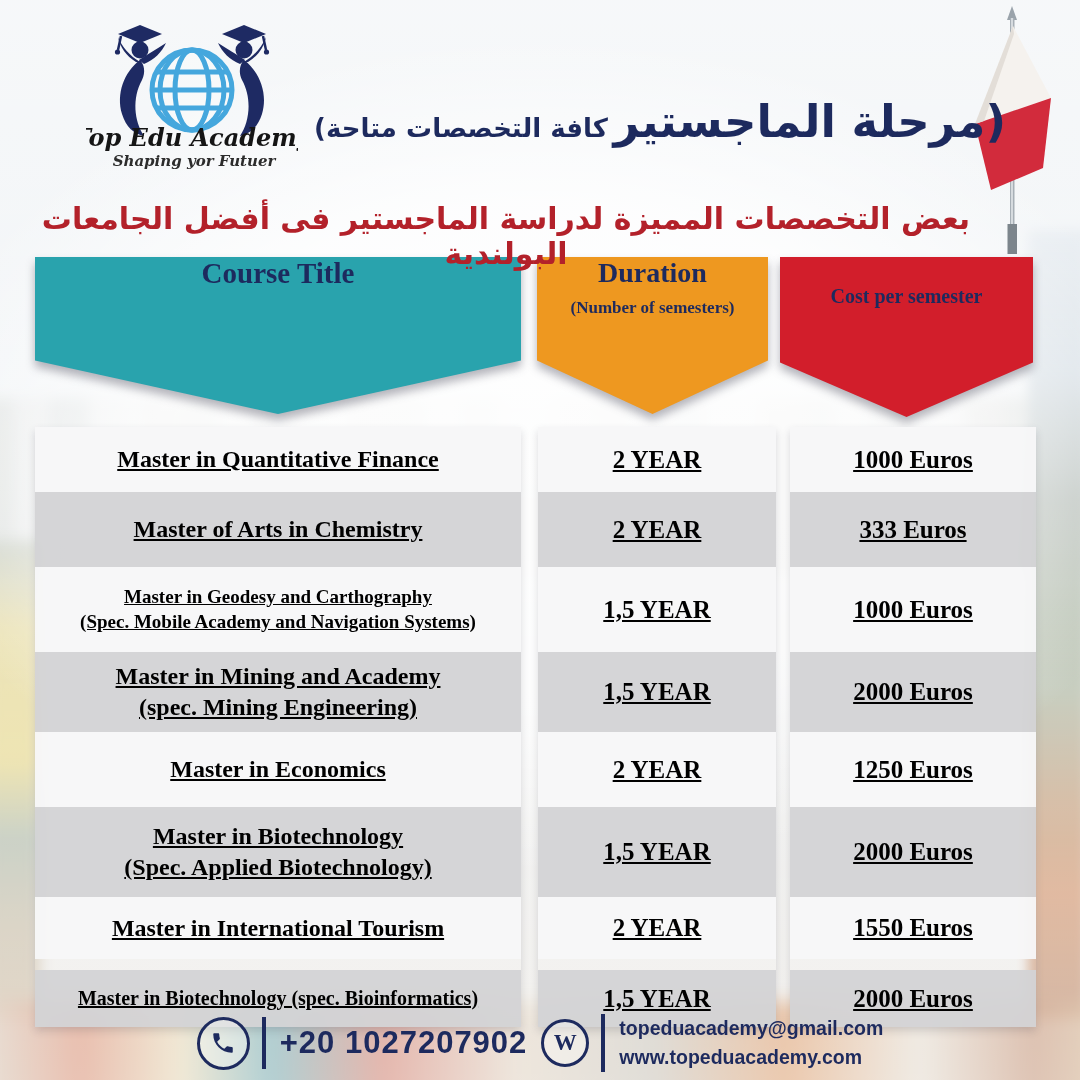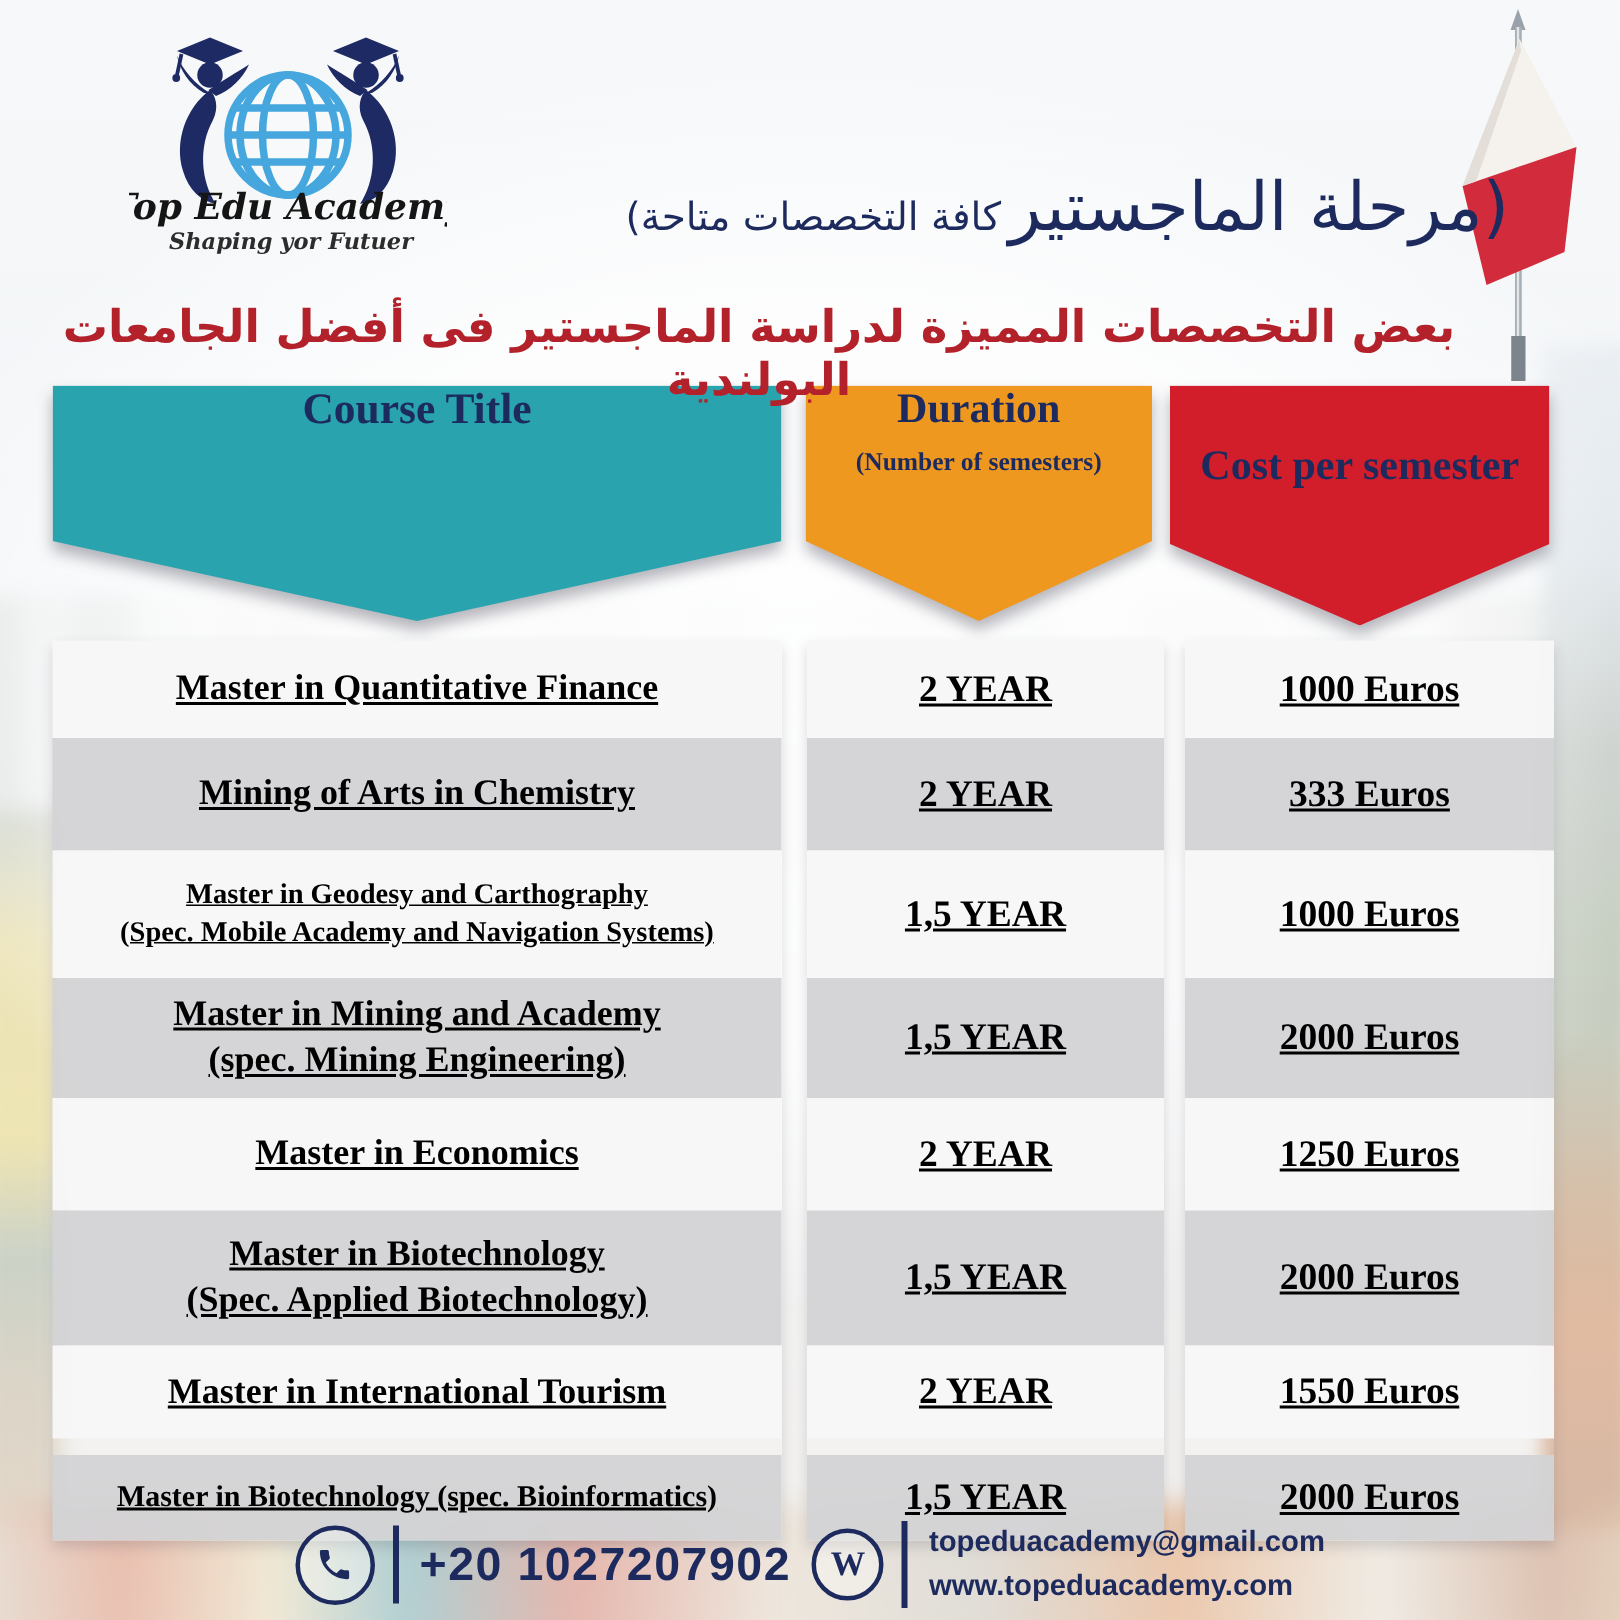--- a/index.html
+++ b/index.html
@@ -19,38 +19,38 @@
   .bg-right{left:1028px;top:230px;width:60px;height:790px;filter:blur(6px);opacity:.9;
     background:linear-gradient(180deg,#c2cfdb 0%,#9fb3c2 18%,#5e6f63 34%,#718465 48%,#8e9b7e 58%,#b3865a 72%,#c77b4a 84%,#a96b43 100%);}
   .bg-bottom{left:-20px;right:-20px;top:1002px;height:100px;filter:blur(9px);opacity:.8;
     background:linear-gradient(90deg,#cdbda6 0%,#d06a45 9%,#e3d0a2 18%,#44909a 26%,#c5553f 36%,#dccab4 48%,#b9b3a6 60%,#d5803f 72%,#e0d6c6 84%,#b3714b 94%,#c89d6e 100%);}
   .bg-wash{inset:0;background:
     radial-gradient(ellipse 640px 420px at 50% 42%, rgba(255,255,255,.92) 0%, rgba(255,255,255,.8) 60%, rgba(255,255,255,0) 100%),
     linear-gradient(180deg, rgba(255,255,255,.75) 0%, rgba(255,255,255,.55) 40%, rgba(255,255,255,.42) 78%, rgba(255,255,255,.5) 100%);}
   
   .logo{position:absolute;left:86px;top:22px;width:212px;height:152px;z-index:5;}
   
-  .title-ar{position:absolute;top:115px;right:74px;z-index:6;direction:rtl;white-space:nowrap;
-            color:#1d2a5e;font-family:"DejaVu Sans",sans-serif;font-weight:normal;line-height:1;margin-left:32px;}
+  .title-ar{position:absolute;top:99px;right:74px;z-index:6;direction:rtl;white-space:nowrap;
+            color:#1d2a5e;font-family:"DejaVu Sans",sans-serif;font-weight:bold;line-height:1;margin-left:32px;}
   .title-ar .big{font-size:45px;}
   .title-ar .small{font-size:26px;}
   .subtitle-ar{position:absolute;top:201px;left:0;width:1012px;text-align:center;z-index:6;direction:rtl;
             color:#b3212a;font-family:"DejaVu Sans",sans-serif;font-weight:bold;font-size:30px;}
   
   .flag{position:absolute;left:972px;top:6px;width:88px;height:254px;z-index:2;}
   
   .banner{position:absolute;top:257px;z-index:3;filter:drop-shadow(0 6px 5px rgba(40,40,60,.35));}
   .banner-inner{width:100%;height:100%;clip-path:polygon(0 0,100% 0,100% 66%,50% 100%,0 66%);
       display:flex;flex-direction:column;align-items:center;color:#1d2a5e;text-align:center;}
   .banner.teal  {left:35px; width:486px;height:157px;}
   .banner.orange{left:537px;width:231px;height:157px;}
   .banner.red   {left:780px;width:253px;height:160px;}
   .banner .lbl{font-weight:bold;font-size:29px;}
   .banner.orange .lbl{font-size:28px;}
-  .banner.red .lbl{font-size:28px;padding-top:38px;}
+  .banner.red .lbl{font-size:20px;padding-top:28px;}
   .banner .sublbl{font-weight:bold;font-size:17px;margin-top:9px;}
   
   .col{position:absolute;top:427px;display:flex;flex-direction:column;z-index:3;
        box-shadow:0 4px 8px rgba(60,60,80,.18);}
   .col.course{left:35px;width:486px;}
   .col.duration{left:538px;width:238px;}
   .col.cost{left:790px;width:246px;}
   .cell{display:flex;flex-direction:column;align-items:center;justify-content:center;text-align:center;
         color:#000000;font-weight:bold;font-size:25px;line-height:1.28;padding:0 6px;box-sizing:border-box;text-decoration:underline;}
   .cell:nth-child(odd){background:rgba(247,247,248,.95);}
@@ -149,21 +149,21 @@
     <div class="banner-inner" style="background: rgb(210, 30, 43);">
       <div class="lbl">Cost per semester</div>
     </div>
   </div>
 
   <div class="col course">
       <div class="cell">
         <div>Master in Quantitative Finance</div>
       </div>
       <div class="cell">
-        <div>Mining of Arts in Chemistry</div>
+        <div>Master of Arts in Chemistry</div>
       </div>
       <div class="cell">
         <div>Master in Geodesy and Carthography</div>
         <div>(Spec. Mobile Academy and Navigation Systems)</div>
       </div>
       <div class="cell">
         <div>Master in Mining and Academy</div>
         <div>(spec. Mining Engineering)</div>
       </div>
       <div class="cell">

